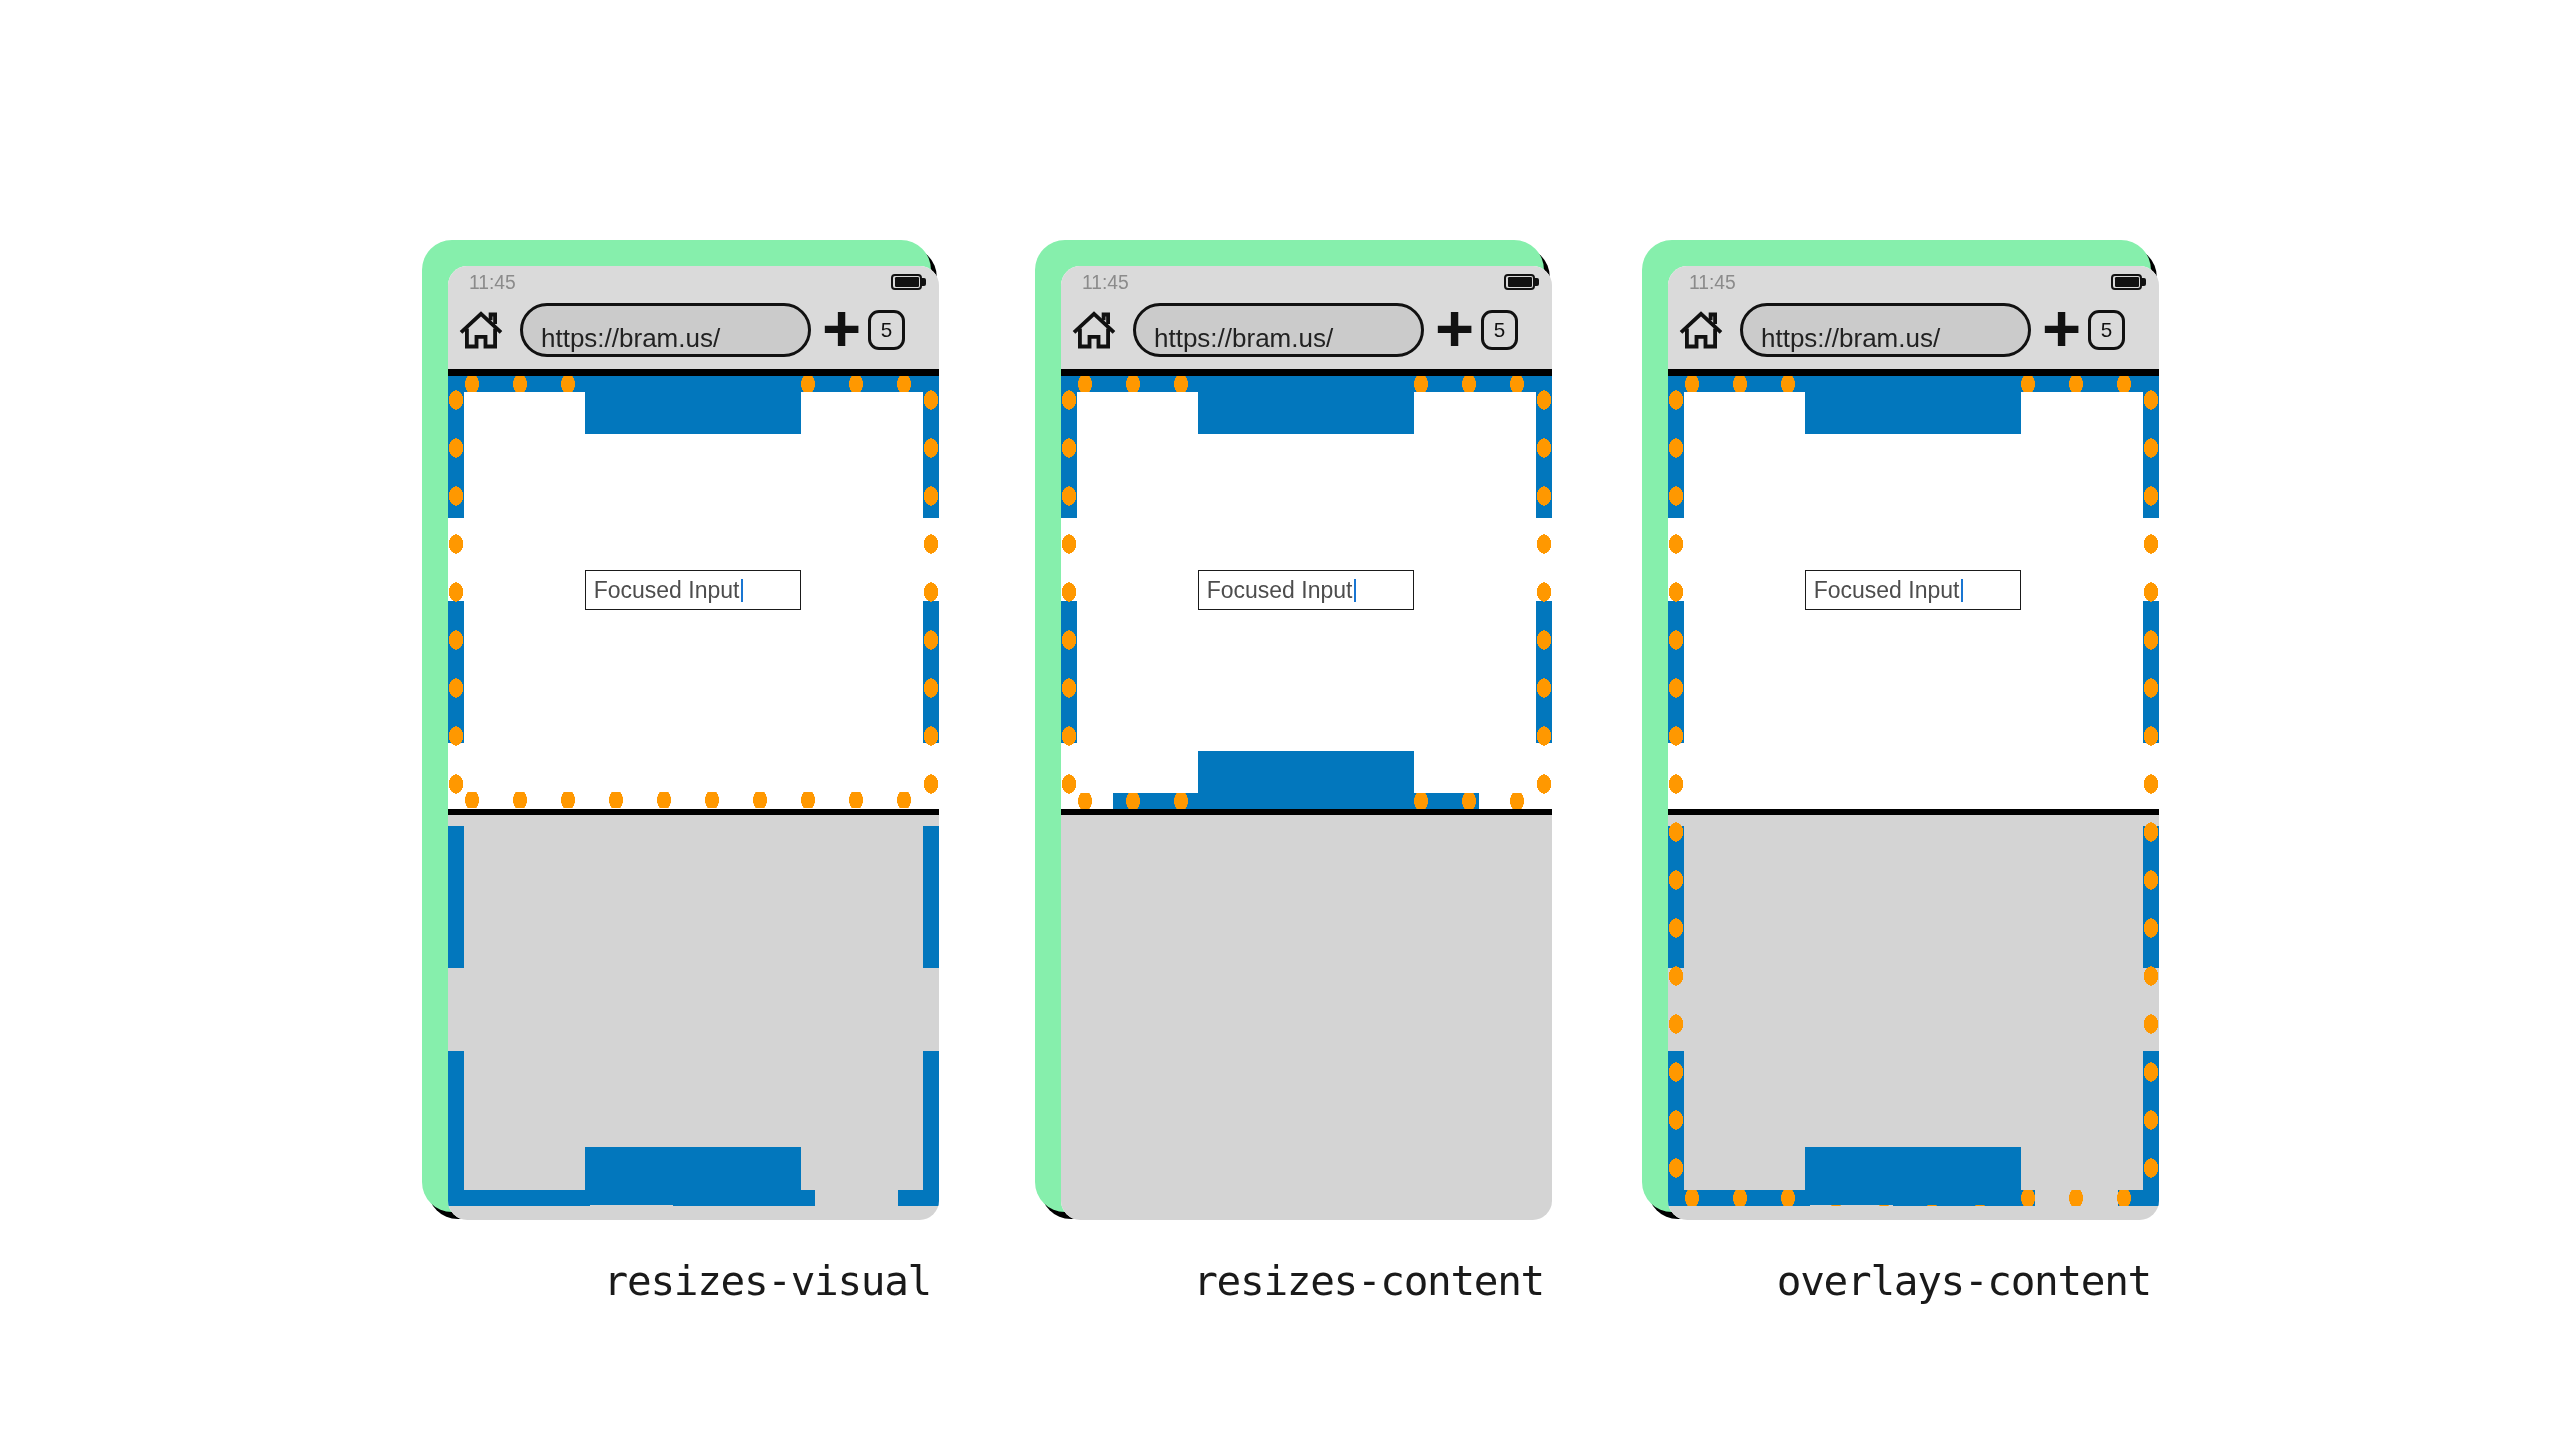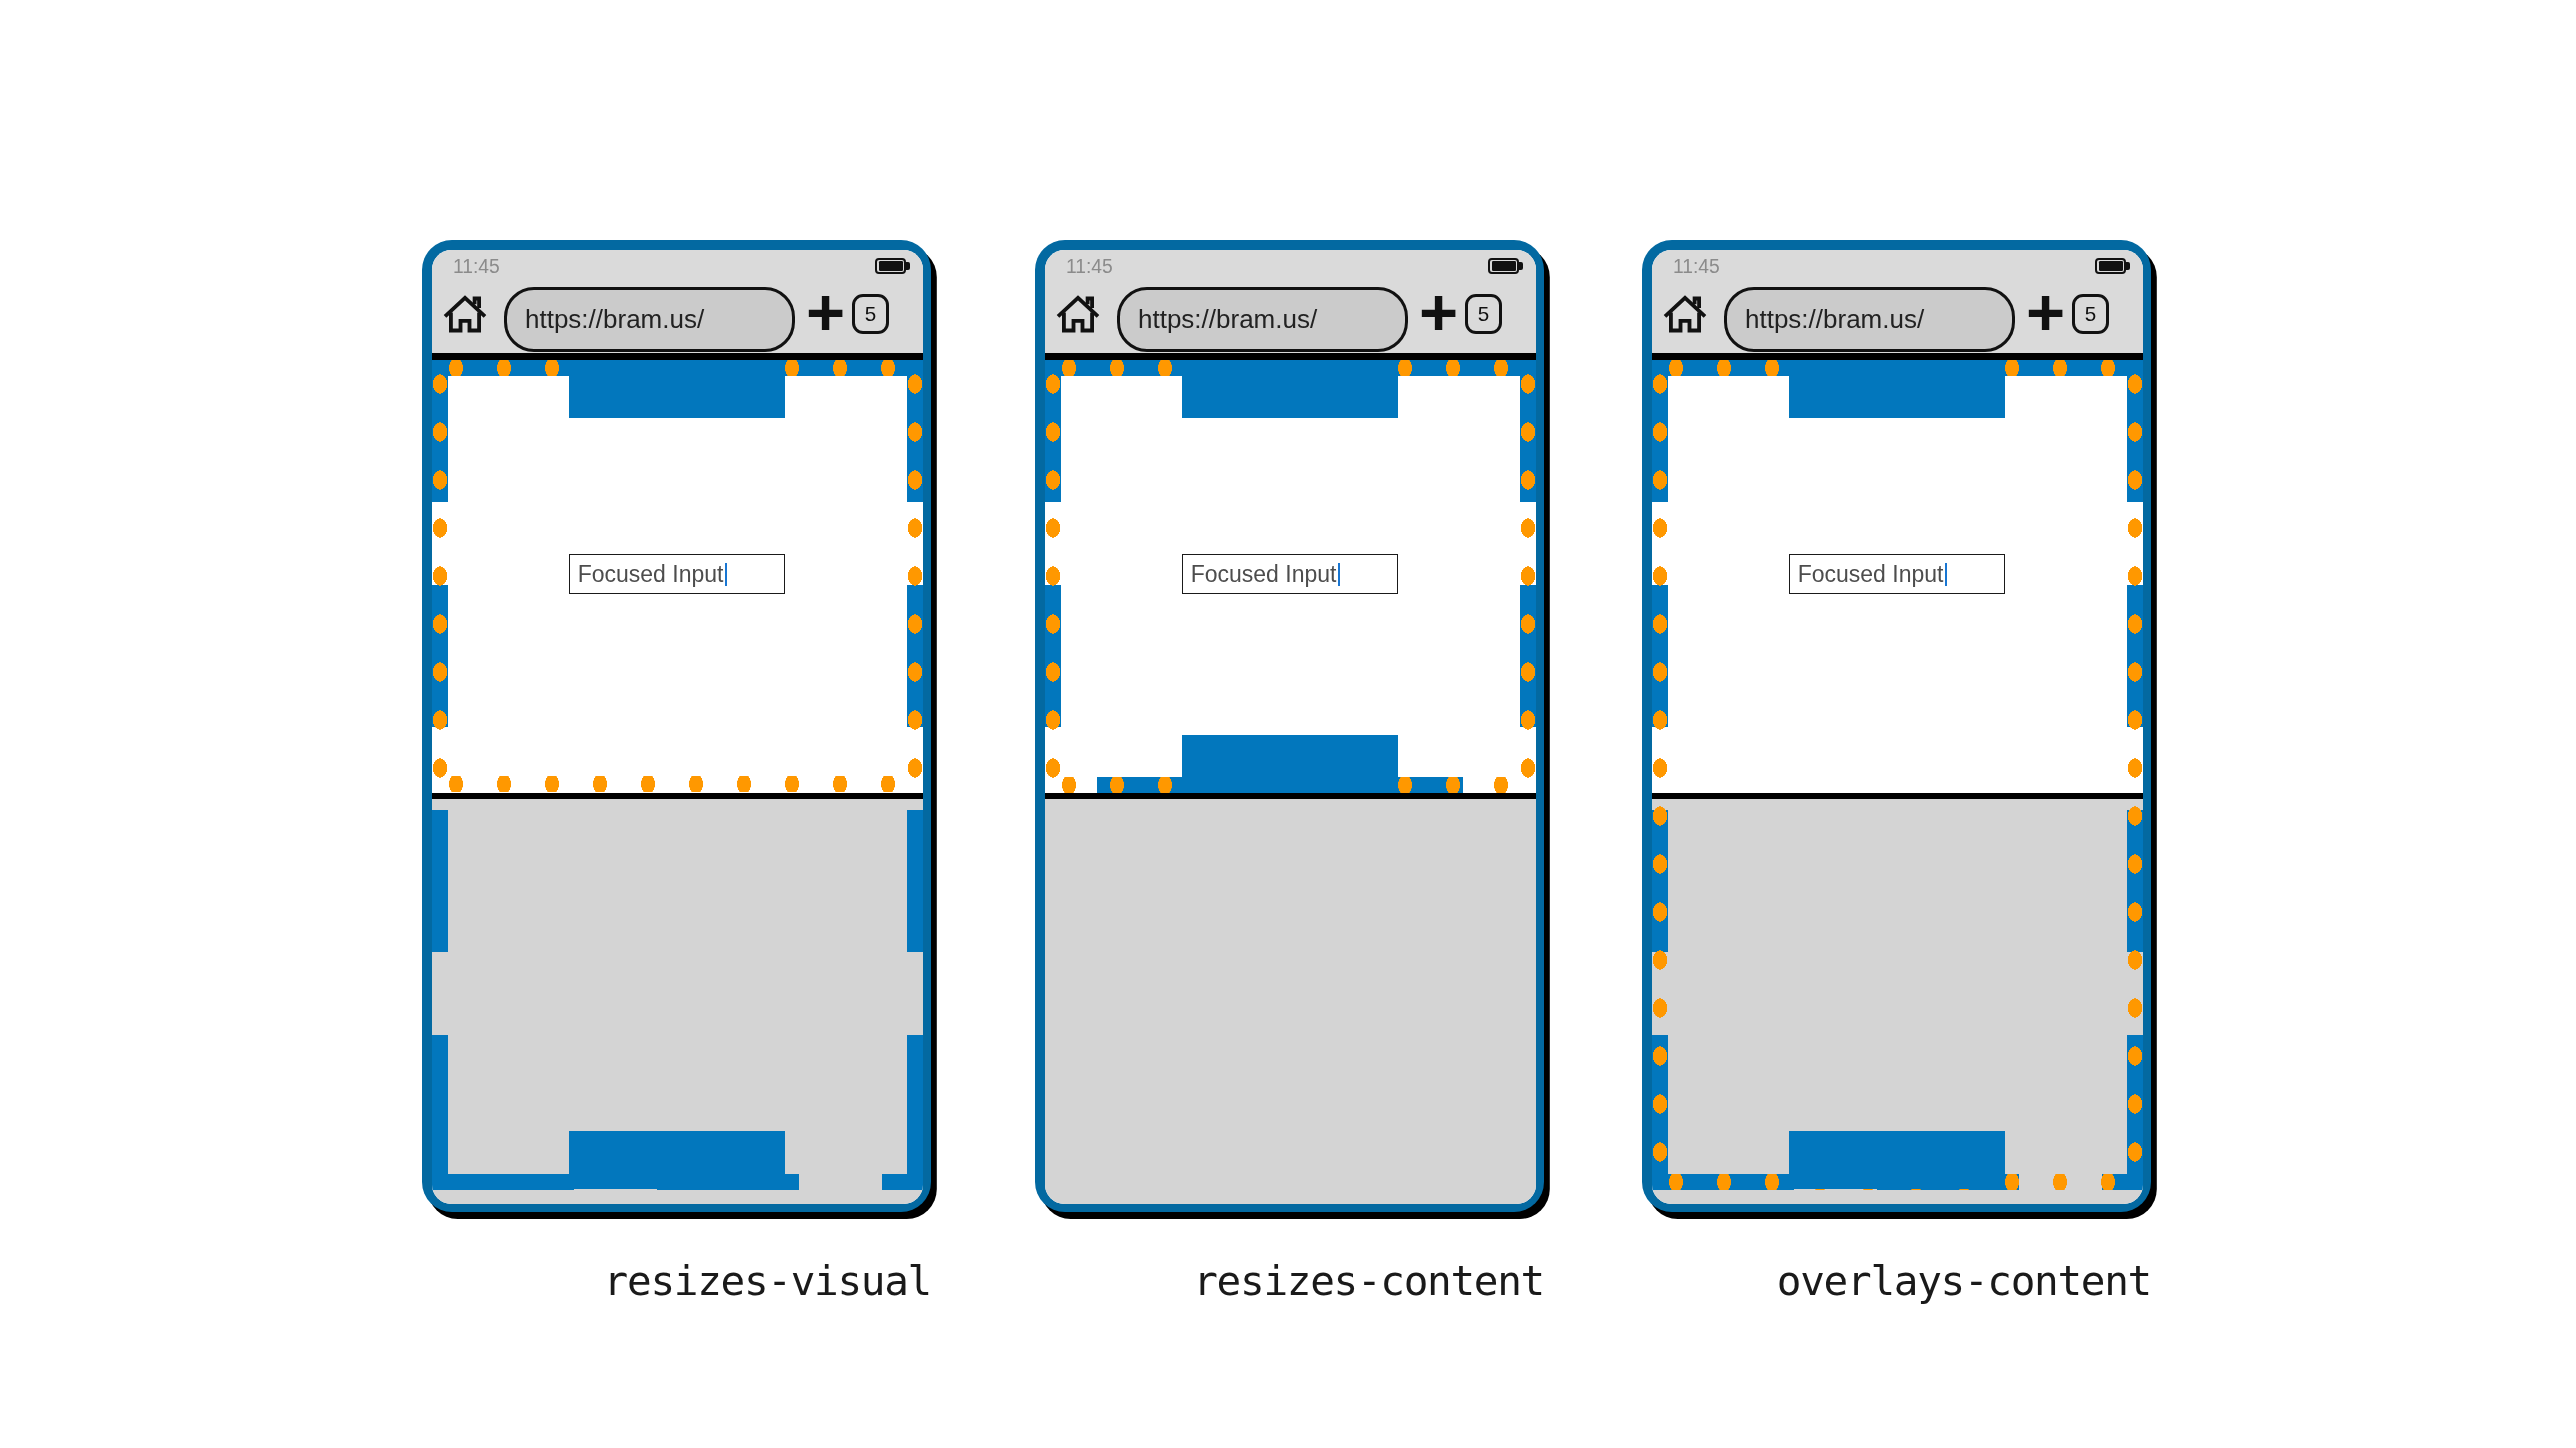--- a/index.html
+++ b/index.html
@@ -1,41 +1,41 @@
 <!DOCTYPE html>
 <html style="font-size:10.3px"><head>
 <meta charset="utf-8">
 <style>
   * { margin:0; padding:0; box-sizing:border-box; }
   html,body { width:2576px; height:1449px; background:#ffffff; position:relative;
               font-family:"Liberation Sans", sans-serif; }
 
   
   .phone { position:absolute; top:240px; width:509px; height:972px;
-           background:#0369a1; border-radius:30px; padding:10px;
+           background:#86efac; border-radius:30px; padding:26px;
            box-shadow:5.8px 7px 0 #000; }
   .phone-1 { left:422px; } .phone-2 { left:1035px; } .phone-3 { left:1642px; }
 
   .screen { position:relative; width:491px; height:954px; background:#fff;
             border-radius:19.3px; overflow:hidden; }
 
   
   .chrome { position:absolute; left:0; top:0; width:491px; height:110px;
             background:#dadada; border-bottom:7.7px solid #000; z-index:3; }
   .time { position:absolute; left:21px; top:6.4px; font-size:19.3px; color:#8b8b8b; }
   .battery { position:absolute; right:16.7px; top:7.7px; width:31px; height:16.7px;
              border:2.6px solid #111; border-radius:3.9px; }
   .battery-fill { position:absolute; left:1.3px; top:1.3px; right:1.3px; bottom:1.3px;
                   background:#111; border-radius:1.3px; }
   .battery-nub { position:absolute; right:11.6px; top:12.2px; width:3.9px; height:7.7px;
                  background:#111; border-radius:0 1.9px 1.9px 0; }
   .home { position:absolute; left:11px; top:44px; width:44px; height:41px; }
-  .urlpill { position:absolute; left:72px; top:37px; width:291px; height:65px;
+  .urlpill { position:absolute; left:72px; top:37px; width:291px; height:54px;
              background:#cbcbcb; border:3.2px solid #111; border-radius:30px;
-             display:flex; align-items:center; padding-left:18px; }
+             display:flex; align-items:flex-end; padding-left:18px; }
   .urlpill span { font-size:26px; color:#222; }
   .plus { position:absolute; left:371px; top:31px; width:45px; height:64px;
           font-size:67px; line-height:62px; font-weight:bold; color:#111;
           text-align:center; }
   .tabbox { position:absolute; left:420px; top:44px; width:37px; height:40px;
             border:3.2px solid #111; border-radius:11px; font-size:20.6px; color:#111;
             display:flex; align-items:center; justify-content:center; }
 
   
   .keyboard { position:absolute; left:0; top:543px; width:491px; height:411px;

